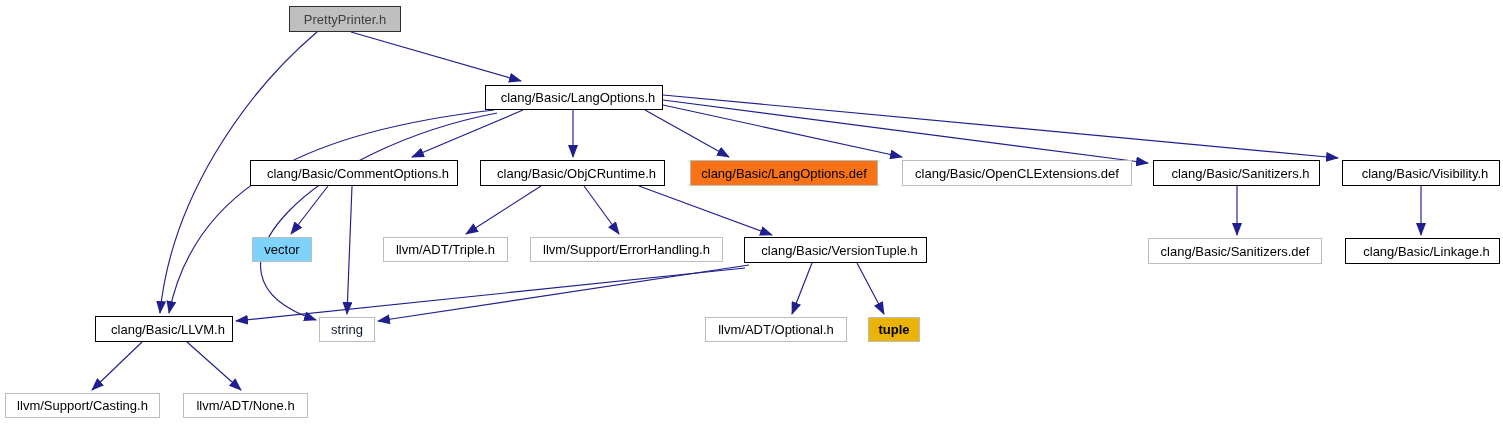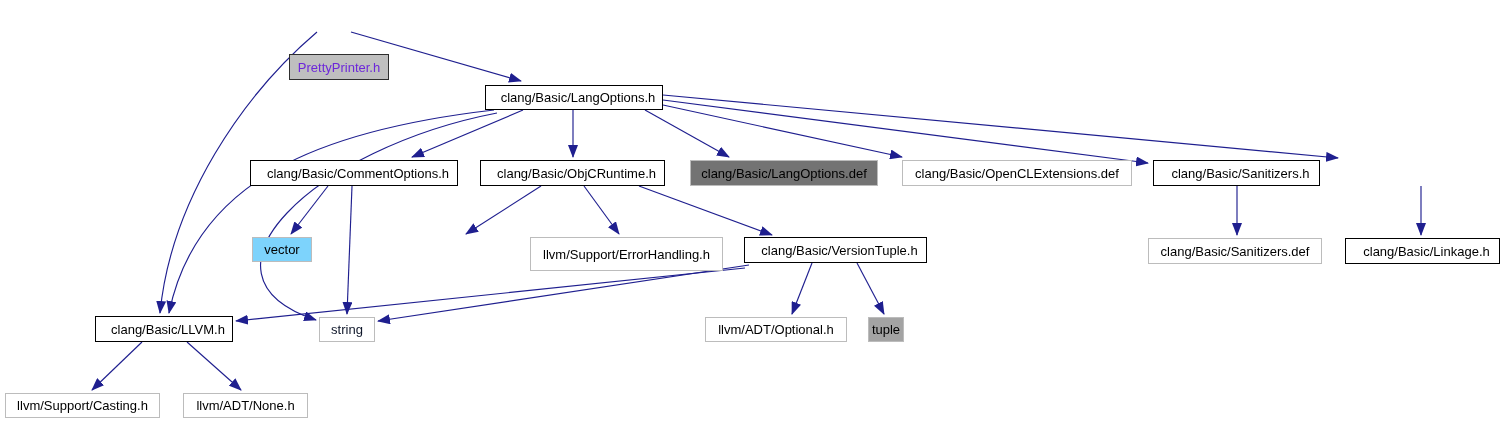--- a/index.html
+++ b/index.html
@@ -60,31 +60,33 @@
       <path d="M639,186 L772,235" class="edge" stroke="#1f1f8f" marker-end="url(#arrow)"></path>
       <path d="M812,263 L792,314" class="edge" stroke="#1f1f8f" marker-end="url(#arrow)"></path>
       <path d="M857,263 L884,314" class="edge" stroke="#1f1f8f" marker-end="url(#arrow)"></path>
       <path d="M749,265 L378,321" class="edge" stroke="#1f1f8f" marker-end="url(#arrow)"></path>
       <path d="M745,268 L236,321" class="edge" stroke="#1f1f8f" marker-end="url(#arrow)"></path>
       <path d="M1237,186 L1237,235" class="edge" stroke="#1f1f8f" marker-end="url(#arrow)"></path>
       <path d="M1421,186 L1421,235" class="edge" stroke="#1f1f8f" marker-end="url(#arrow)"></path>
       <path d="M142,342 L92,390" class="edge" stroke="#1f1f8f" marker-end="url(#arrow)"></path>
       <path d="M187,342 L241,390" class="edge" stroke="#1f1f8f" marker-end="url(#arrow)"></path>
     </svg>
-<div class="node root" style="left: 289px; top: 6px; width: 100px; height: 26px; color: #6d28d9; background: rgb(191, 191, 191); border-color: rgb(46, 46, 46); margin-top: 48px;">PrettyPrinter.h</div>
+<div class="node root" style="left: 289px; top: 6px; width: 112px; height: 26px; color: #404040; background: rgb(191, 191, 191); border-color: rgb(46, 46, 46);">PrettyPrinter.h</div>
     <div class="node linked" style="left: 485px; top: 85px; width: 178px; height: 25px; color: rgb(0, 0, 0); background: rgb(255, 255, 255); border-color: rgb(0, 0, 0);">clang/Basic/LangOptions.h</div>
     <div class="node linked" style="left: 250px; top: 160px; width: 208px; height: 26px; color: rgb(0, 0, 0); background: rgb(255, 255, 255); border-color: rgb(0, 0, 0);">clang/Basic/CommentOptions.h</div>
     <div class="node linked" style="left: 480px; top: 160px; width: 185px; height: 26px; color: rgb(0, 0, 0); background: rgb(255, 255, 255); border-color: rgb(0, 0, 0);">clang/Basic/ObjCRuntime.h</div>
-    <div class="node plain" style="left: 690px; top: 160px; width: 188px; height: 26px; color: rgb(0, 0, 0); background: #737373; border-color: rgb(188, 188, 188);">clang/Basic/LangOptions.def</div>
+    <div class="node plain" style="left: 690px; top: 160px; width: 188px; height: 26px; color: rgb(0, 0, 0); background: #f97316; border-color: rgb(188, 188, 188);">clang/Basic/LangOptions.def</div>
     <div class="node plain" style="left: 902px; top: 160px; width: 230px; height: 26px; color: rgb(0, 0, 0); background: rgb(255, 255, 255); border-color: rgb(188, 188, 188);">clang/Basic/OpenCLExtensions.def</div>
     <div class="node linked" style="left: 1153px; top: 160px; width: 167px; height: 26px; color: rgb(0, 0, 0); background: rgb(255, 255, 255); border-color: rgb(0, 0, 0);">clang/Basic/Sanitizers.h</div>
+    <div class="node linked" style="left: 1342px; top: 160px; width: 158px; height: 26px; color: rgb(0, 0, 0); background: rgb(255, 255, 255); border-color: rgb(0, 0, 0);">clang/Basic/Visibility.h</div>
     <div class="node plain" style="left: 252px; top: 237px; width: 60px; height: 25px; color: rgb(0, 0, 0); background: #7dd3fc; border-color: rgb(188, 188, 188);">vector</div>
-    <div class="node plain" style="left: 530px; top: 237px; width: 193px; height: 34px; color: rgb(0, 0, 0); background: rgb(255, 255, 255); border-color: rgb(188, 188, 188); text-align: center;">llvm/Support/ErrorHandling.h</div>
+    <div class="node plain" style="left: 383px; top: 237px; width: 125px; height: 25px; color: rgb(0, 0, 0); background: rgb(255, 255, 255); border-color: rgb(188, 188, 188);">llvm/ADT/Triple.h</div>
+    <div class="node plain" style="left: 530px; top: 237px; width: 193px; height: 25px; color: rgb(0, 0, 0); background: rgb(255, 255, 255); border-color: rgb(188, 188, 188); text-align: center;">llvm/Support/ErrorHandling.h</div>
     <div class="node plain" style="left: 1148px; top: 238px; width: 174px; height: 26px; color: rgb(0, 0, 0); background: rgb(255, 255, 255); border-color: rgb(188, 188, 188);">clang/Basic/Sanitizers.def</div>
     <div class="node linked" style="left: 744px; top: 237px; width: 183px; height: 26px; color: rgb(0, 0, 0); background: rgb(255, 255, 255); border-color: rgb(0, 0, 0);">clang/Basic/VersionTuple.h</div>
     <div class="node linked" style="left: 1345px; top: 238px; width: 155px; height: 26px; color: rgb(0, 0, 0); background: rgb(255, 255, 255); border-color: rgb(0, 0, 0);">clang/Basic/Linkage.h</div>
     <div class="node linked" style="left: 95px; top: 316px; width: 138px; height: 26px; color: rgb(0, 0, 0); background: rgb(255, 255, 255); border-color: rgb(0, 0, 0);">clang/Basic/LLVM.h</div>
     <div class="node plain" style="left: 319px; top: 317px; width: 56px; height: 25px; color: #0f172a; background: rgb(255, 255, 255); border-color: rgb(188, 188, 188);">string</div>
     <div class="node plain" style="left: 705px; top: 317px; width: 142px; height: 25px; color: rgb(0, 0, 0); background: rgb(255, 255, 255); border-color: rgb(188, 188, 188);">llvm/ADT/Optional.h</div>
-    <div class="node plain" style="left: 868px; top: 317px; width: 36px; height: 25px; color: rgb(0, 0, 0); background: #a3a3a3; border-color: rgb(188, 188, 188);">tuple</div>
+    <div class="node plain" style="left: 868px; top: 317px; width: 52px; height: 25px; color: rgb(0, 0, 0); background: #eab308; border-color: rgb(188, 188, 188); font-weight: bold;">tuple</div>
     <div class="node plain" style="left: 5px; top: 393px; width: 155px; height: 25px; color: rgb(0, 0, 0); background: rgb(255, 255, 255); border-color: rgb(188, 188, 188);">llvm/Support/Casting.h</div>
     <div class="node plain" style="left: 183px; top: 393px; width: 125px; height: 25px; color: rgb(0, 0, 0); background: rgb(255, 255, 255); border-color: rgb(188, 188, 188);">llvm/ADT/None.h</div>
   </div>
 
 </body></html>

